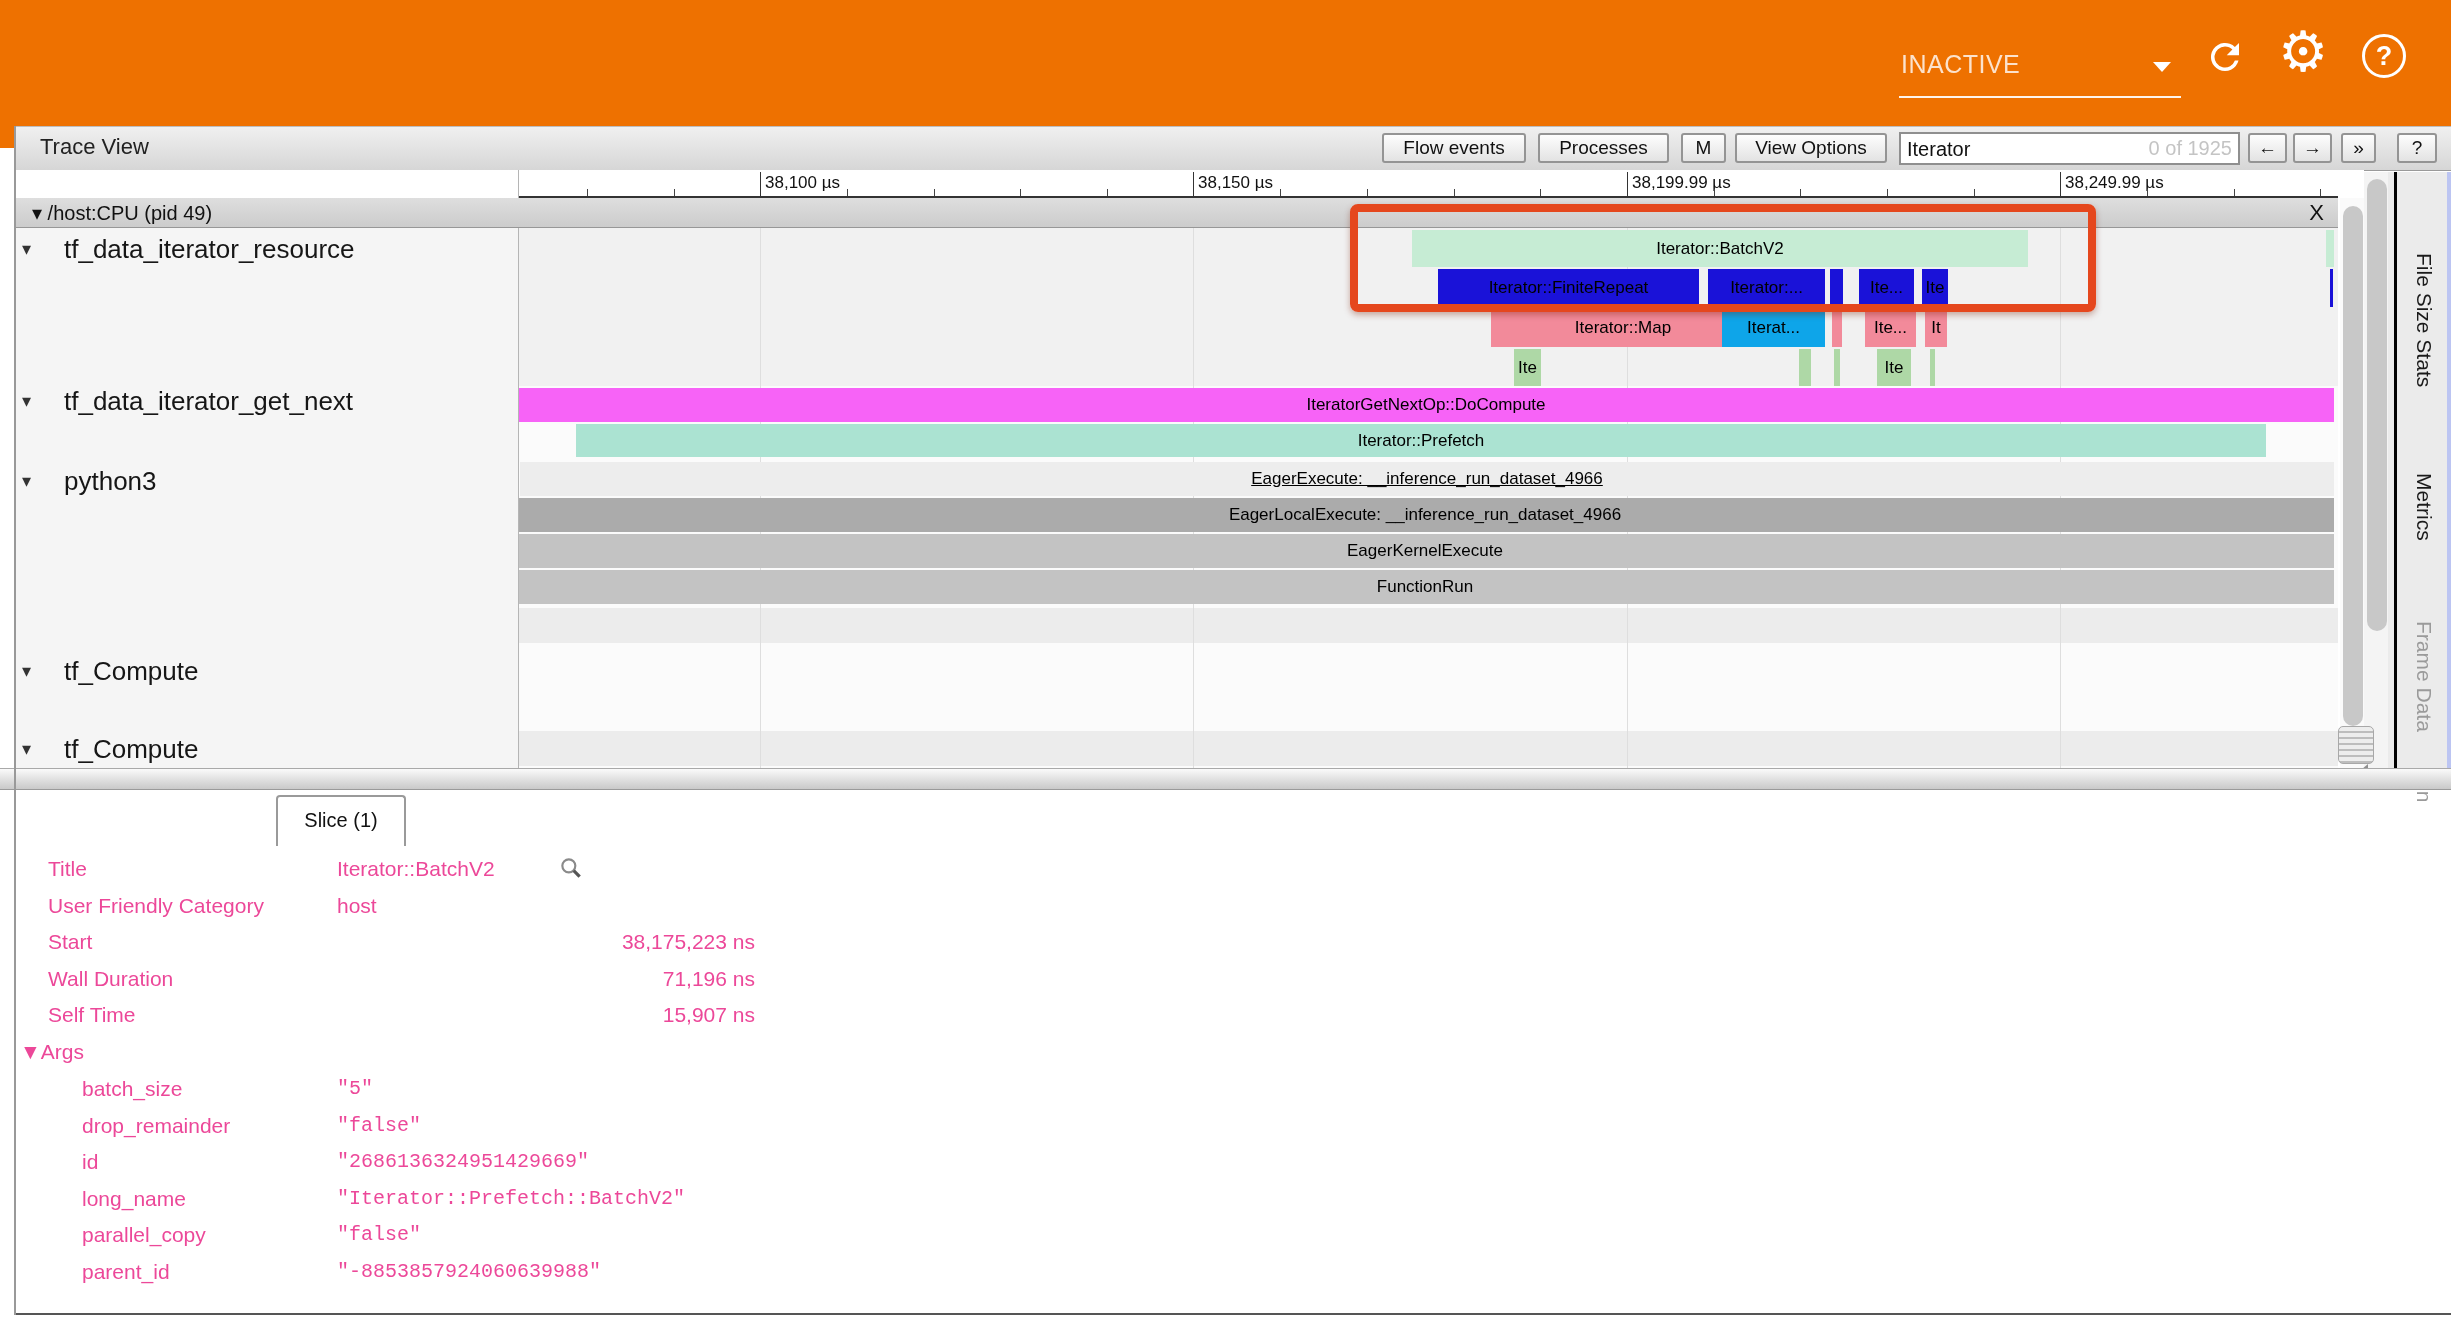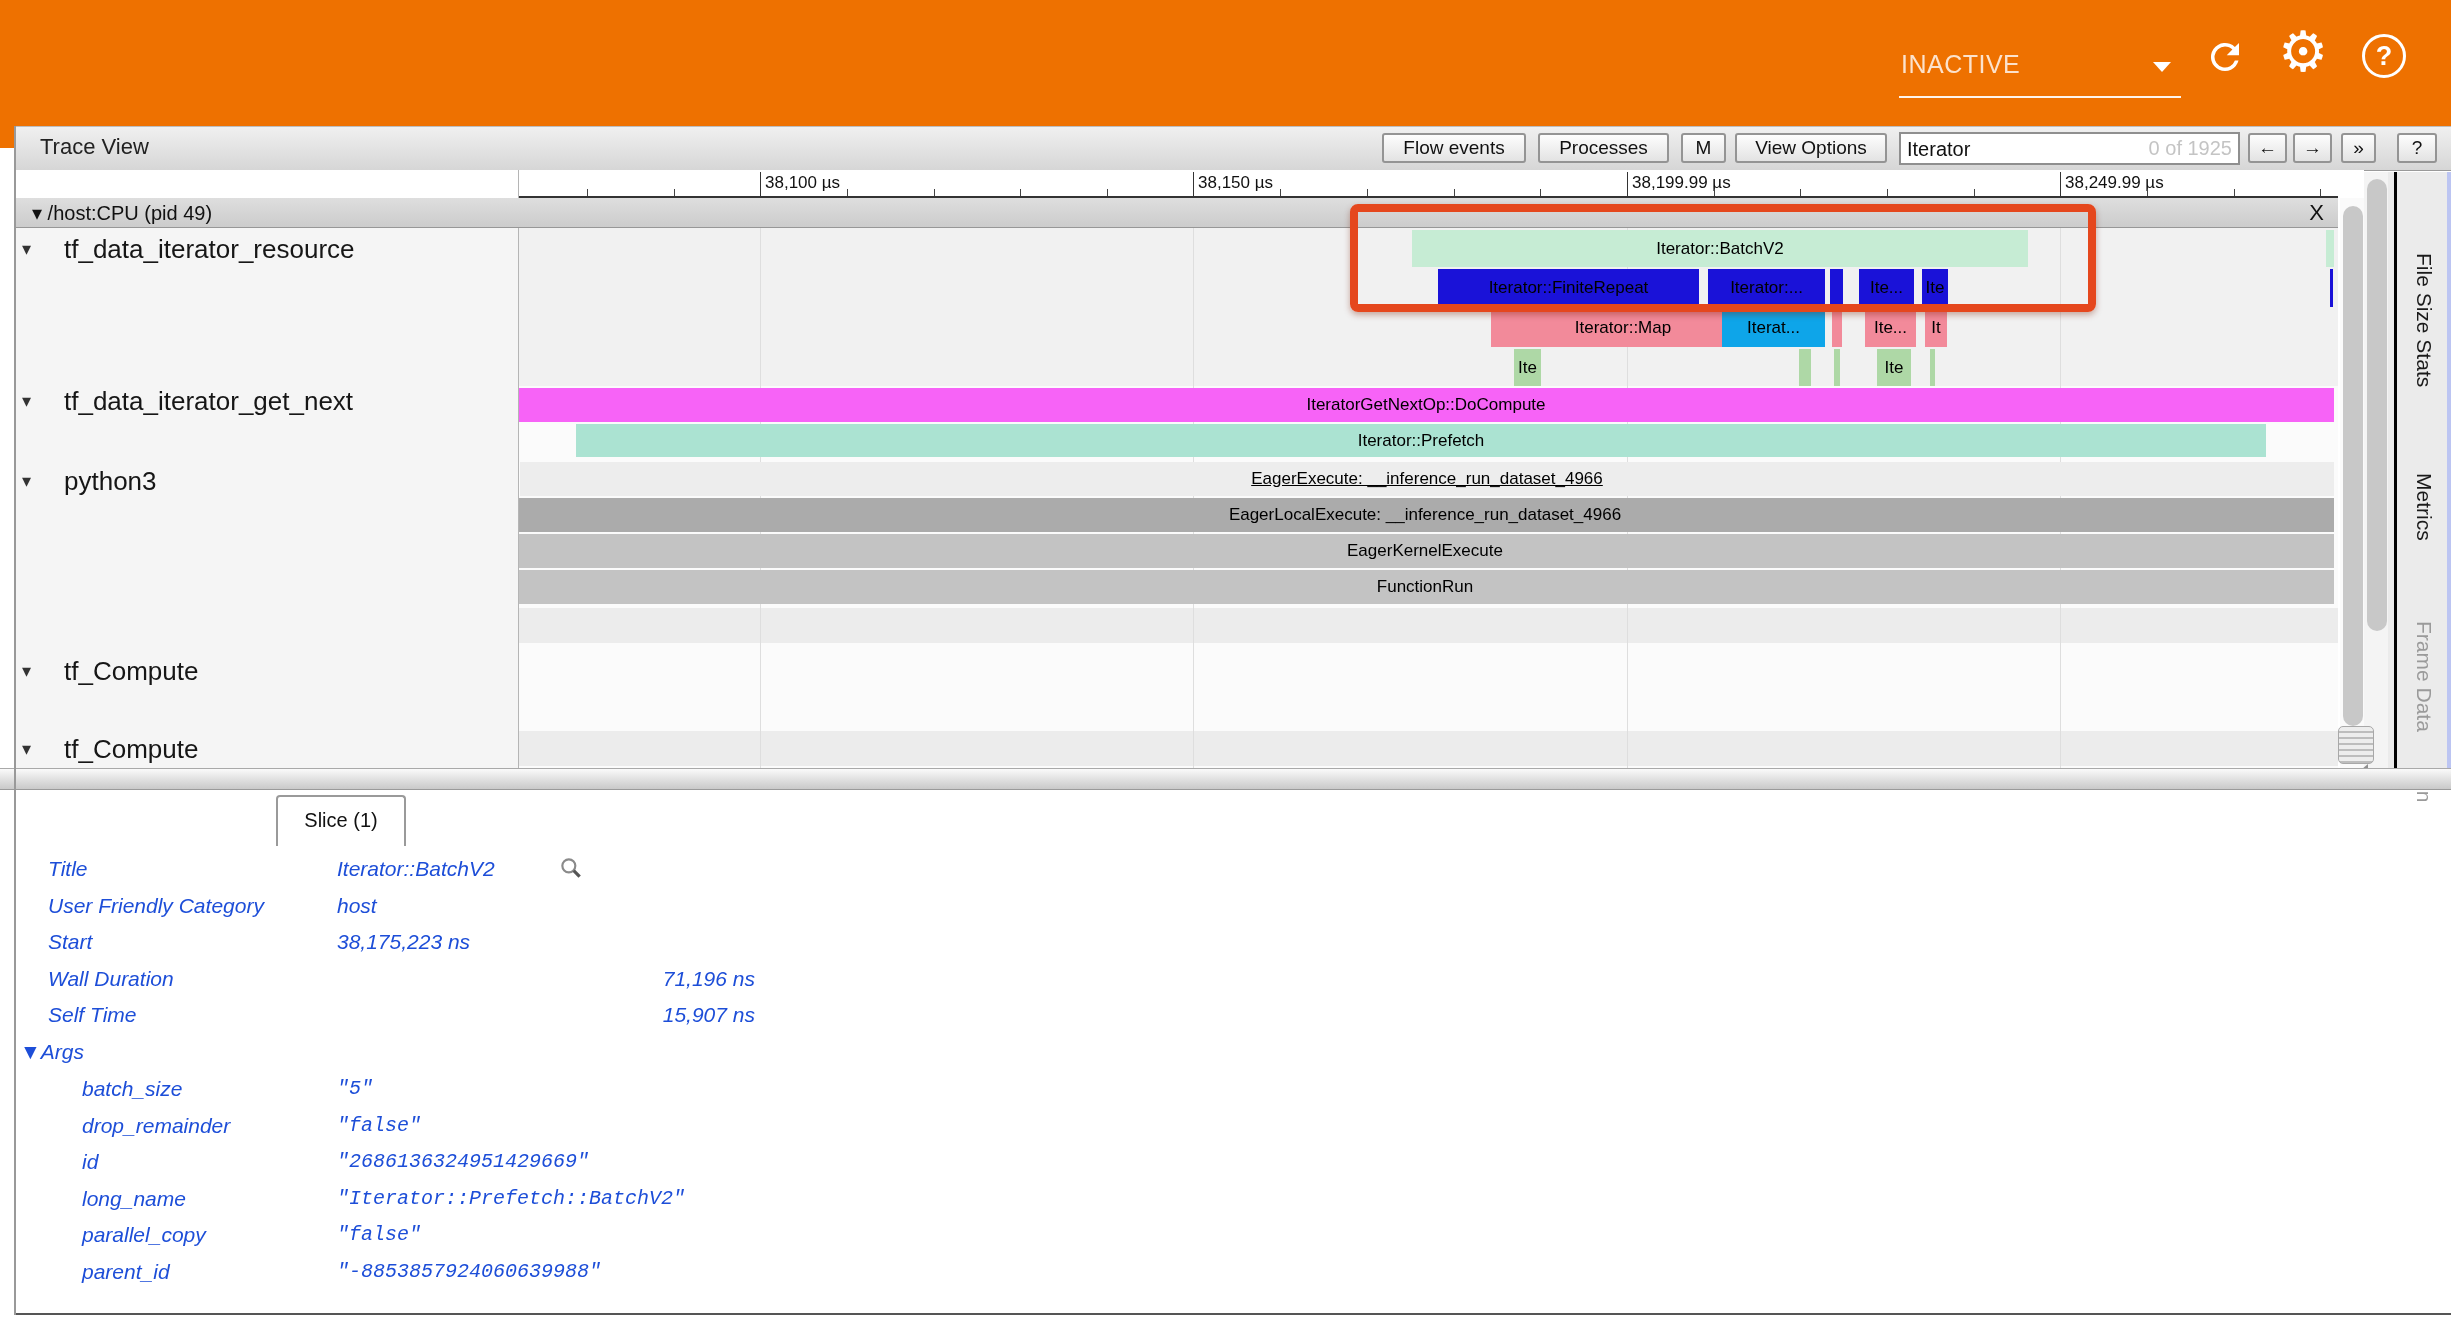--- a/index.html
+++ b/index.html
@@ -62,21 +62,21 @@
       font-size:21px;line-height:36px;color:#1a1a1a;cursor:pointer;}
   .vtab.muted{color:#9a9a9a;}
   
   #splitter{left:0px;top:768px;width:2451px;height:22px;border-top:1px solid #a9a9a9;border-bottom:1px solid #9a9a9a;
       background:linear-gradient(#fafafa,#c9c9c9);box-sizing:border-box;}
   #dethdr{left:16px;top:790px;width:2435px;height:54px;background:#ececec;border-bottom:2px solid #9a9a9a;box-sizing:border-box;}
   #det-status{position:absolute;left:60px;top:14px;font-size:21px;font-weight:bold;color:#111;}
   #det-tab{left:276px;top:795px;width:130px;height:51px;background:#fff;border:2px solid #9a9a9a;border-bottom:none;
       border-radius:4px 4px 0 0;box-sizing:border-box;text-align:center;line-height:46px;font-size:20px;z-index:5;cursor:pointer;}
   #detbody{left:16px;top:844px;width:2435px;height:471px;background:#fff;}
-  .drow{position:absolute;height:36px;line-height:36px;font-size:21px;color:#1d4ed8;font-style:italic;}
+  .drow{position:absolute;height:36px;line-height:36px;font-size:21px;color:#ec4899;}
   .dval-mono{font-family:"Liberation Mono","DejaVu Sans Mono",monospace;font-size:20px;}
   #det-bottom{left:16px;top:1313px;width:2435px;height:2px;background:#555;}
   #panel-border{left:14px;top:126px;width:2px;height:1189px;background:#999;}
 </style>
 </head>
 <body>
 
 <div id="app">
 
   <div class="abs" id="hdr">
@@ -221,21 +221,21 @@
       <div id="detailrows">
         <div class="drow" style="left: 32px; top: 7px; width: 280px;">Title</div>
         <div class="drow" style="left: 321px; top: 7px; width: 418px; text-align: left;">Iterator::BatchV2</div>
         <div class="drow" style="left: 542px; top: 11px; width: 30px;"><svg width="26" height="26" viewBox="0 0 24 24">
             <circle cx="10" cy="10" r="6" fill="none" stroke="#8a8a8a" stroke-width="2"></circle>
             <line x1="14.5" y1="14.5" x2="20" y2="20" stroke="#555" stroke-width="3"></line>
           </svg></div>
         <div class="drow" style="left: 32px; top: 43.6px; width: 280px;">User Friendly Category</div>
         <div class="drow" style="left: 321px; top: 43.6px; width: 418px; text-align: left;">host</div>
         <div class="drow" style="left: 32px; top: 80.2px; width: 280px;">Start</div>
-        <div class="drow" style="left: 321px; top: 80.2px; width: 418px; ">38,175,223 ns</div>
+        <div class="drow" style="left: 321px; top: 80.2px; width: 418px; text-align: right;">38,175,223 ns</div>
         <div class="drow" style="left: 32px; top: 116.8px; width: 280px;">Wall Duration</div>
         <div class="drow" style="left: 321px; top: 116.8px; width: 418px; text-align: right;">71,196 ns</div>
         <div class="drow" style="left: 32px; top: 153.4px; width: 280px;">Self Time</div>
         <div class="drow" style="left: 321px; top: 153.4px; width: 418px; text-align: right;">15,907 ns</div>
         <div class="drow" style="left: 4px; top: 190px; width: 200px; font-weight: normal;"><span>▼</span><span>Args</span></div>
         <div class="drow" style="left: 66px; top: 227px; width: 250px;">batch_size</div>
         <div class="drow dval-mono" style="left: 321px; top: 227px; width: 700px;">"5"</div>
         <div class="drow" style="left: 66px; top: 263.6px; width: 250px;">drop_remainder</div>
         <div class="drow dval-mono" style="left: 321px; top: 263.6px; width: 700px;">"false"</div>
         <div class="drow" style="left: 66px; top: 300.2px; width: 250px;">id</div>

